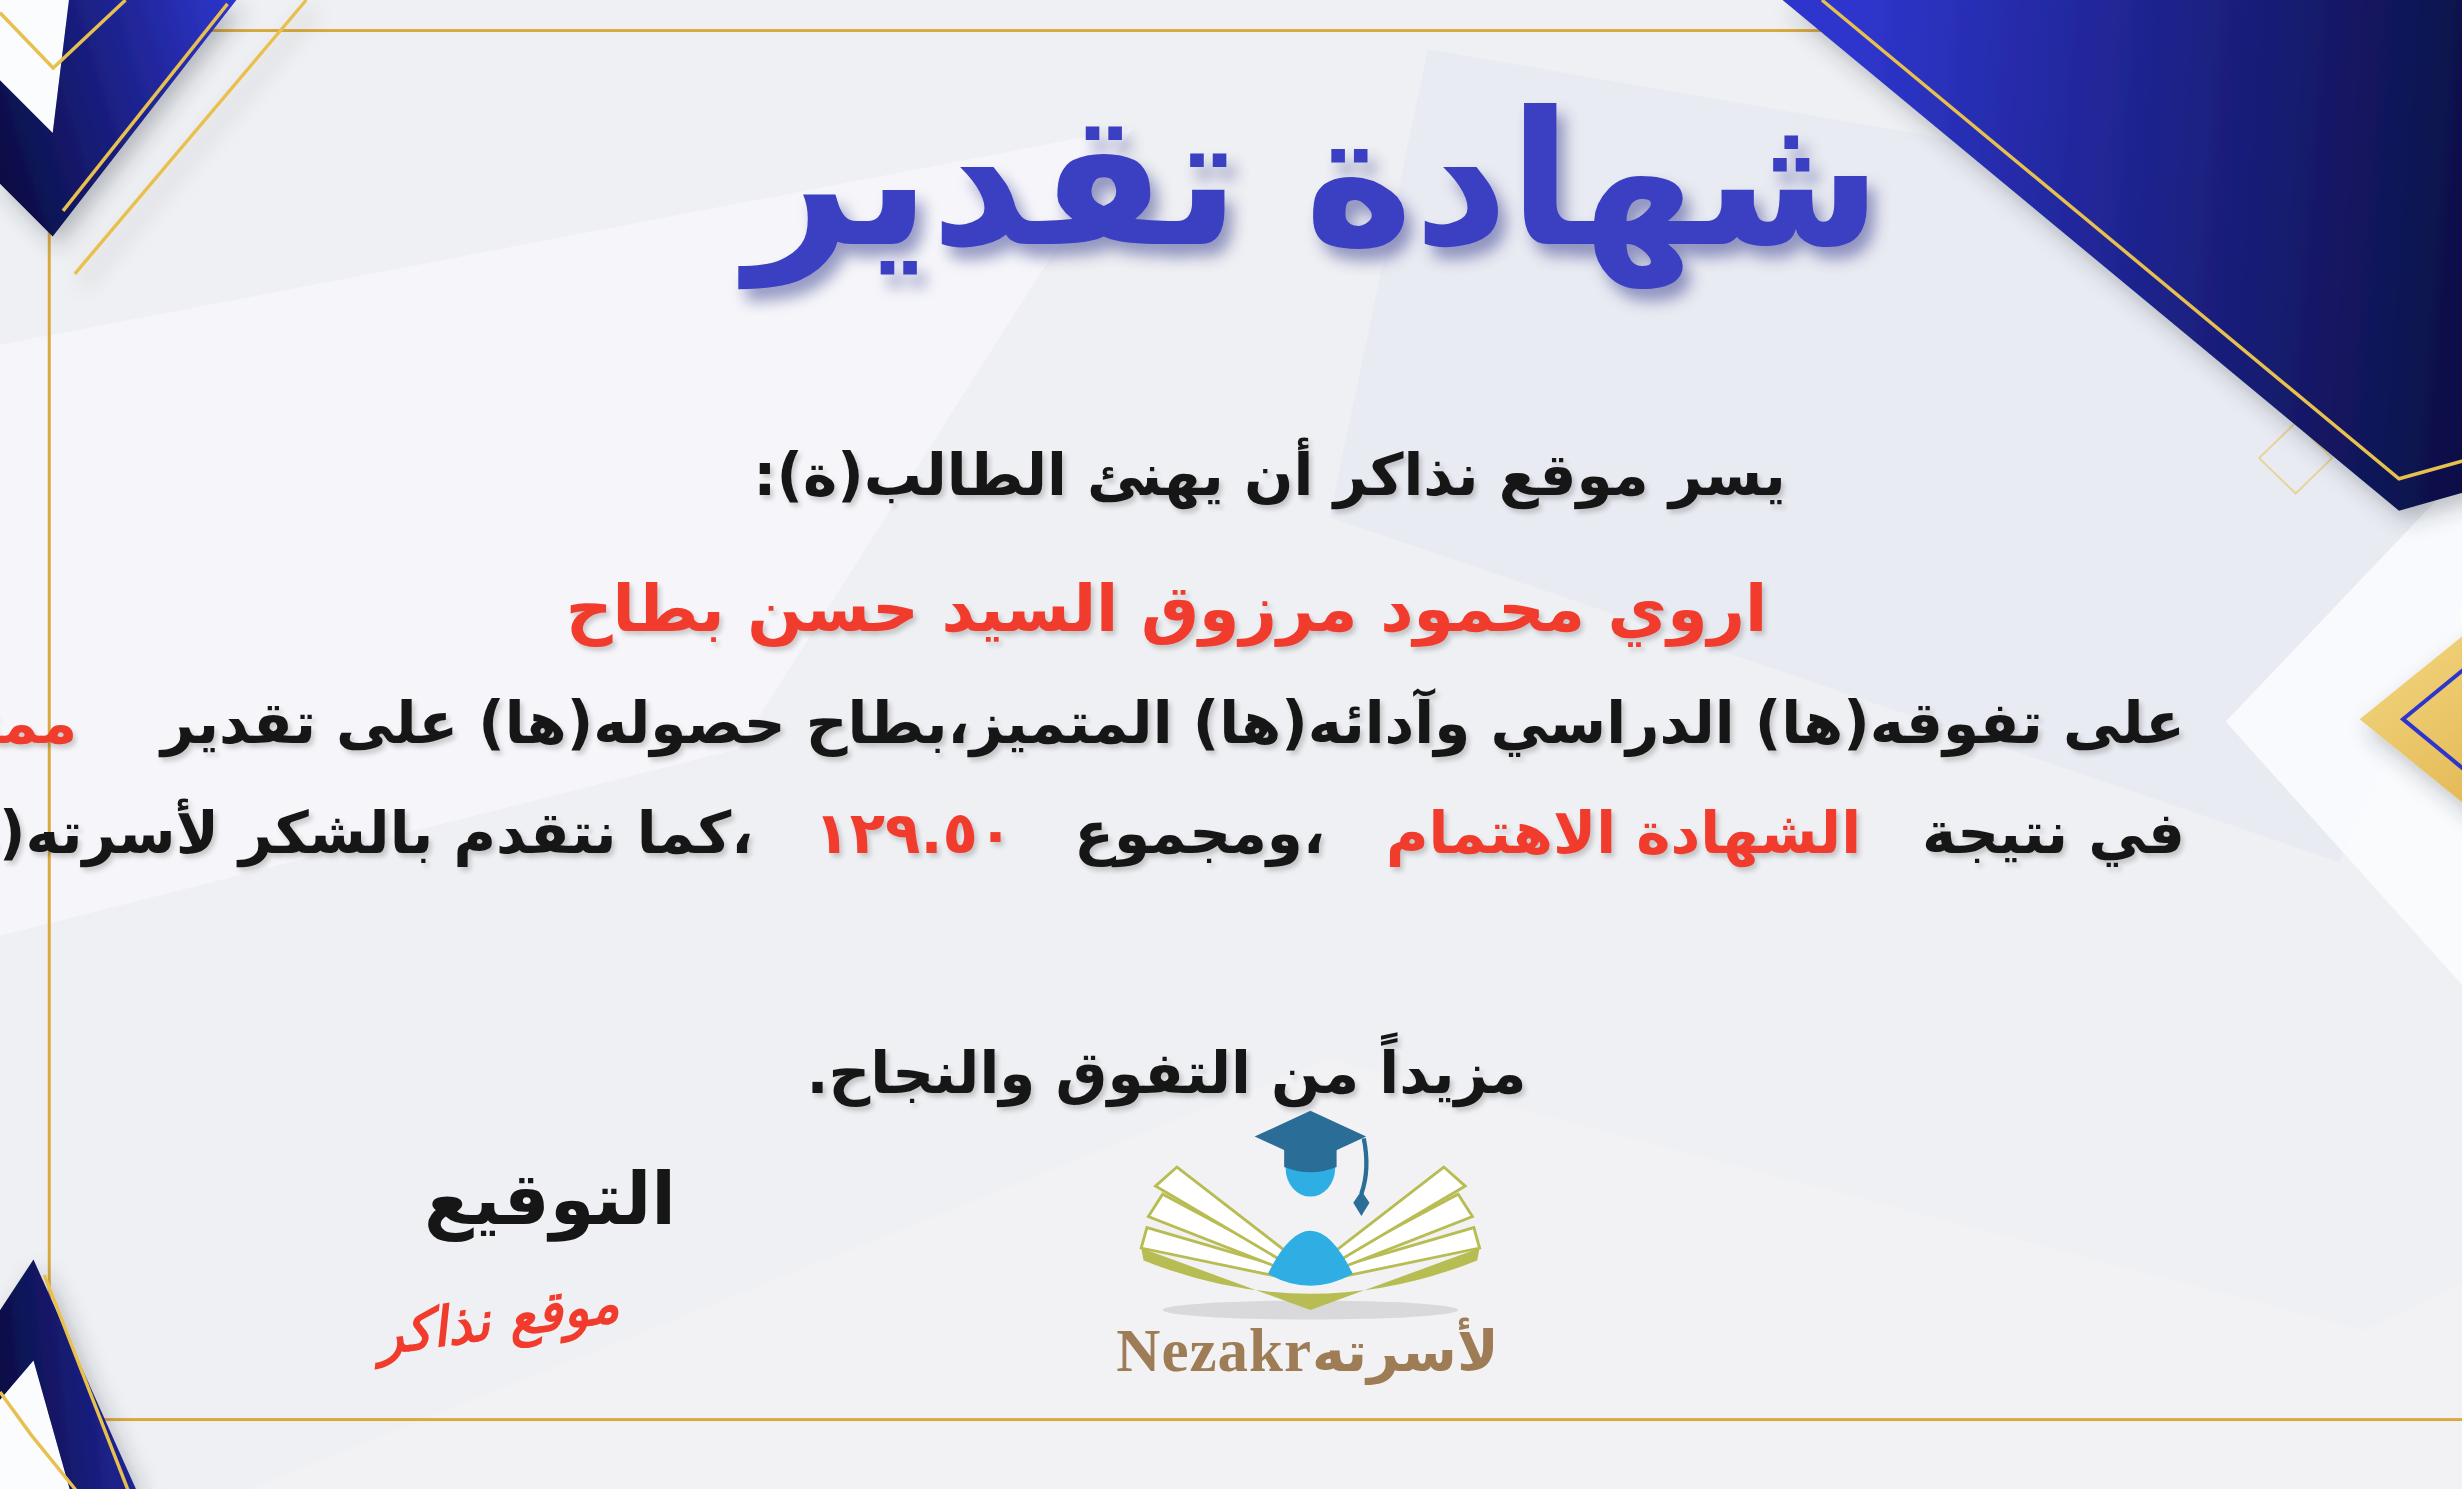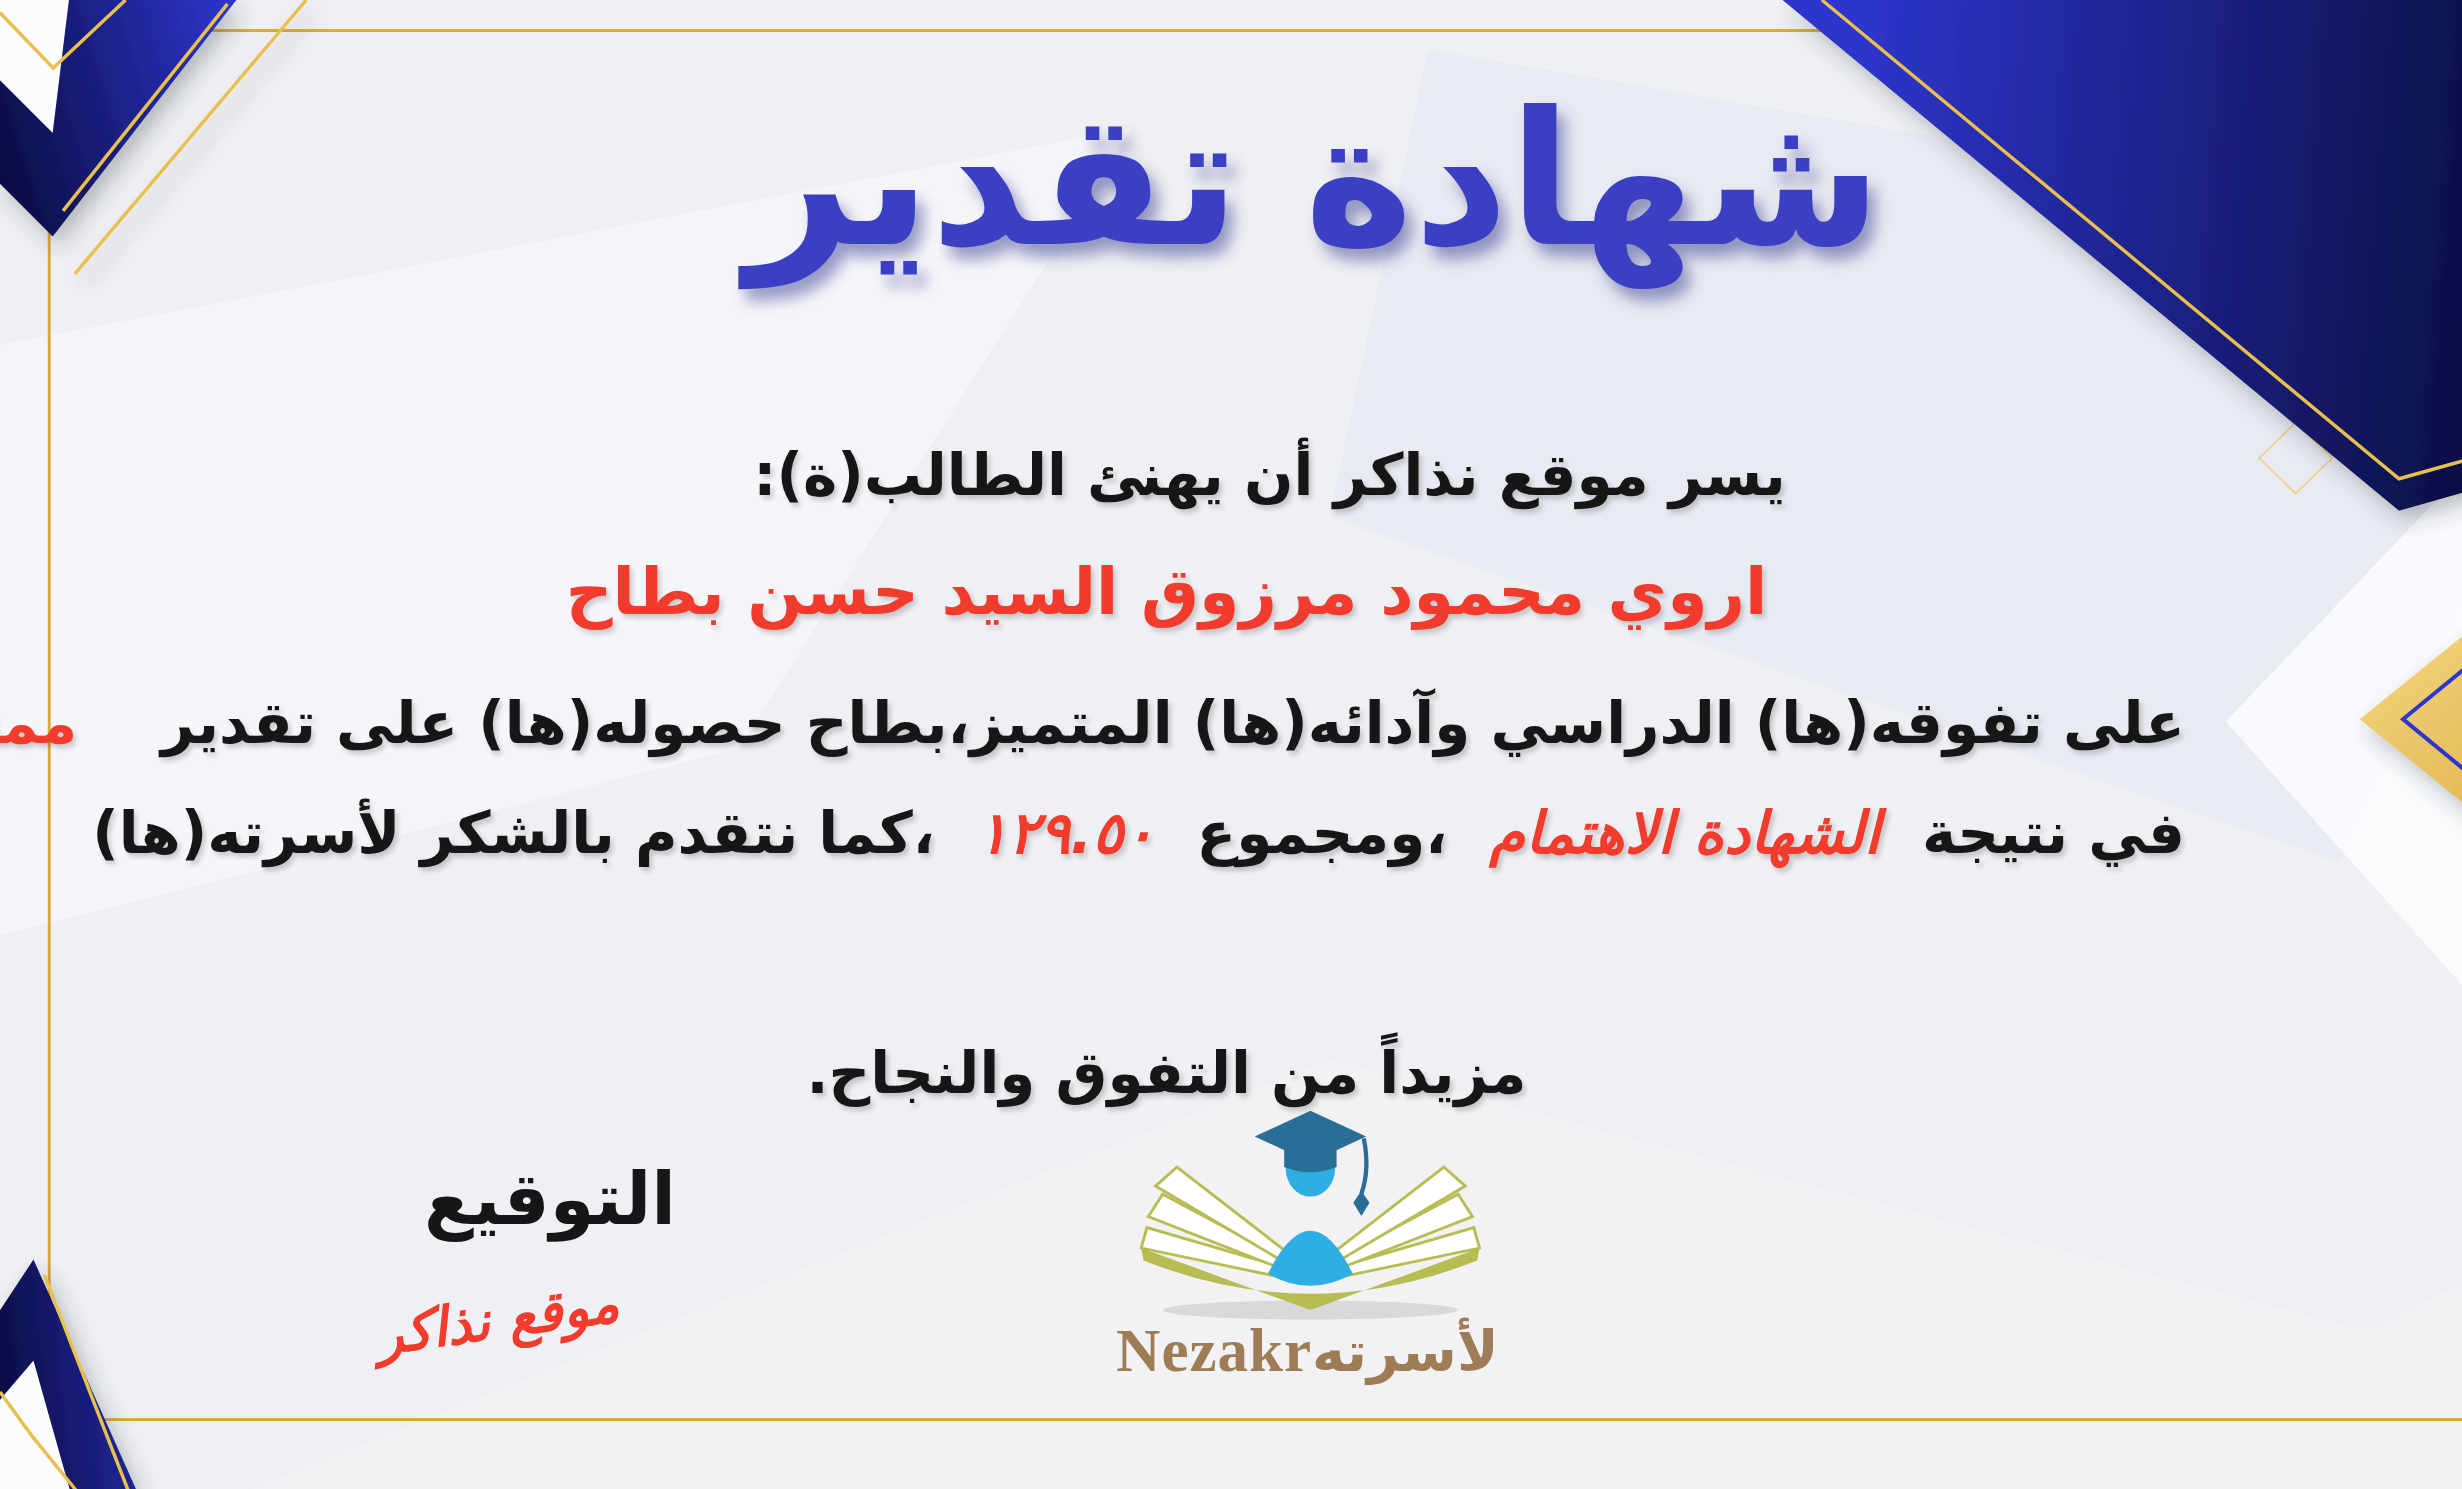--- a/index.html
+++ b/index.html
@@ -15,28 +15,28 @@
   .decor{position:absolute;inset:0;width:100%;height:100%;}
 
   .title{position:absolute;top:74px;left:0;right:0;text-align:center;direction:rtl;
     font-weight:bold;font-size:185px;line-height:1.15;color:var(--title-blue,#3A40C1);
     text-shadow:7.9px 11.8px 14.8px rgba(32,38,128,.45);}
 
   .line{position:absolute;direction:rtl;white-space:nowrap;text-align:center;
     font-weight:bold;font-size:58px;line-height:1;color:var(--text-black,#161616);
     text-shadow:3px 4.4px 4.9px rgba(0,0,0,.18);}
   .l1{left:49px;right:138px;top:446px;}
-  .l2{left:148px;right:443px;top:559px;font-size:65px;color:var(--accent-red,#F13B2D);}
+  .l2{left:148px;right:443px;top:576px;font-size:65px;color:var(--accent-red,#F13B2D);}
   .l3{left:148px;right:443px;top:694px;}
   .l4{left:148px;right:443px;top:804px;}
   .l5{left:148px;right:443px;top:914px;}
   .l6{left:148px;right:443px;top:1044px;}
   .red{color:var(--accent-red,#F13B2D);}
   .grade{margin-right:84px;}
-  .pad{margin:0 42px;font-style:italic;}
+  .pad{margin:0 61px;}
 
   .sig-label{position:absolute;left:404px;top:1157px;direction:rtl;font-weight:bold;
     font-size:72px;color:var(--text-black,#161616);margin-left:20px;}
   .sig-script{position:absolute;left:325px;top:1288px;width:345px;text-align:center;direction:rtl;
     font-size:54px;font-weight:bold;font-style:italic;color:var(--accent-red,#F13B2D);
     transform:rotate(-8deg);}
 
   .logo{position:absolute;left:1108px;top:1106px;width:399px;display:flex;flex-direction:column;align-items:center;}
   .logo-art{width:394px;height:224px;display:block;}
   .wordmark{display:flex;direction:ltr;align-items:baseline;margin-top:-13.8px;

